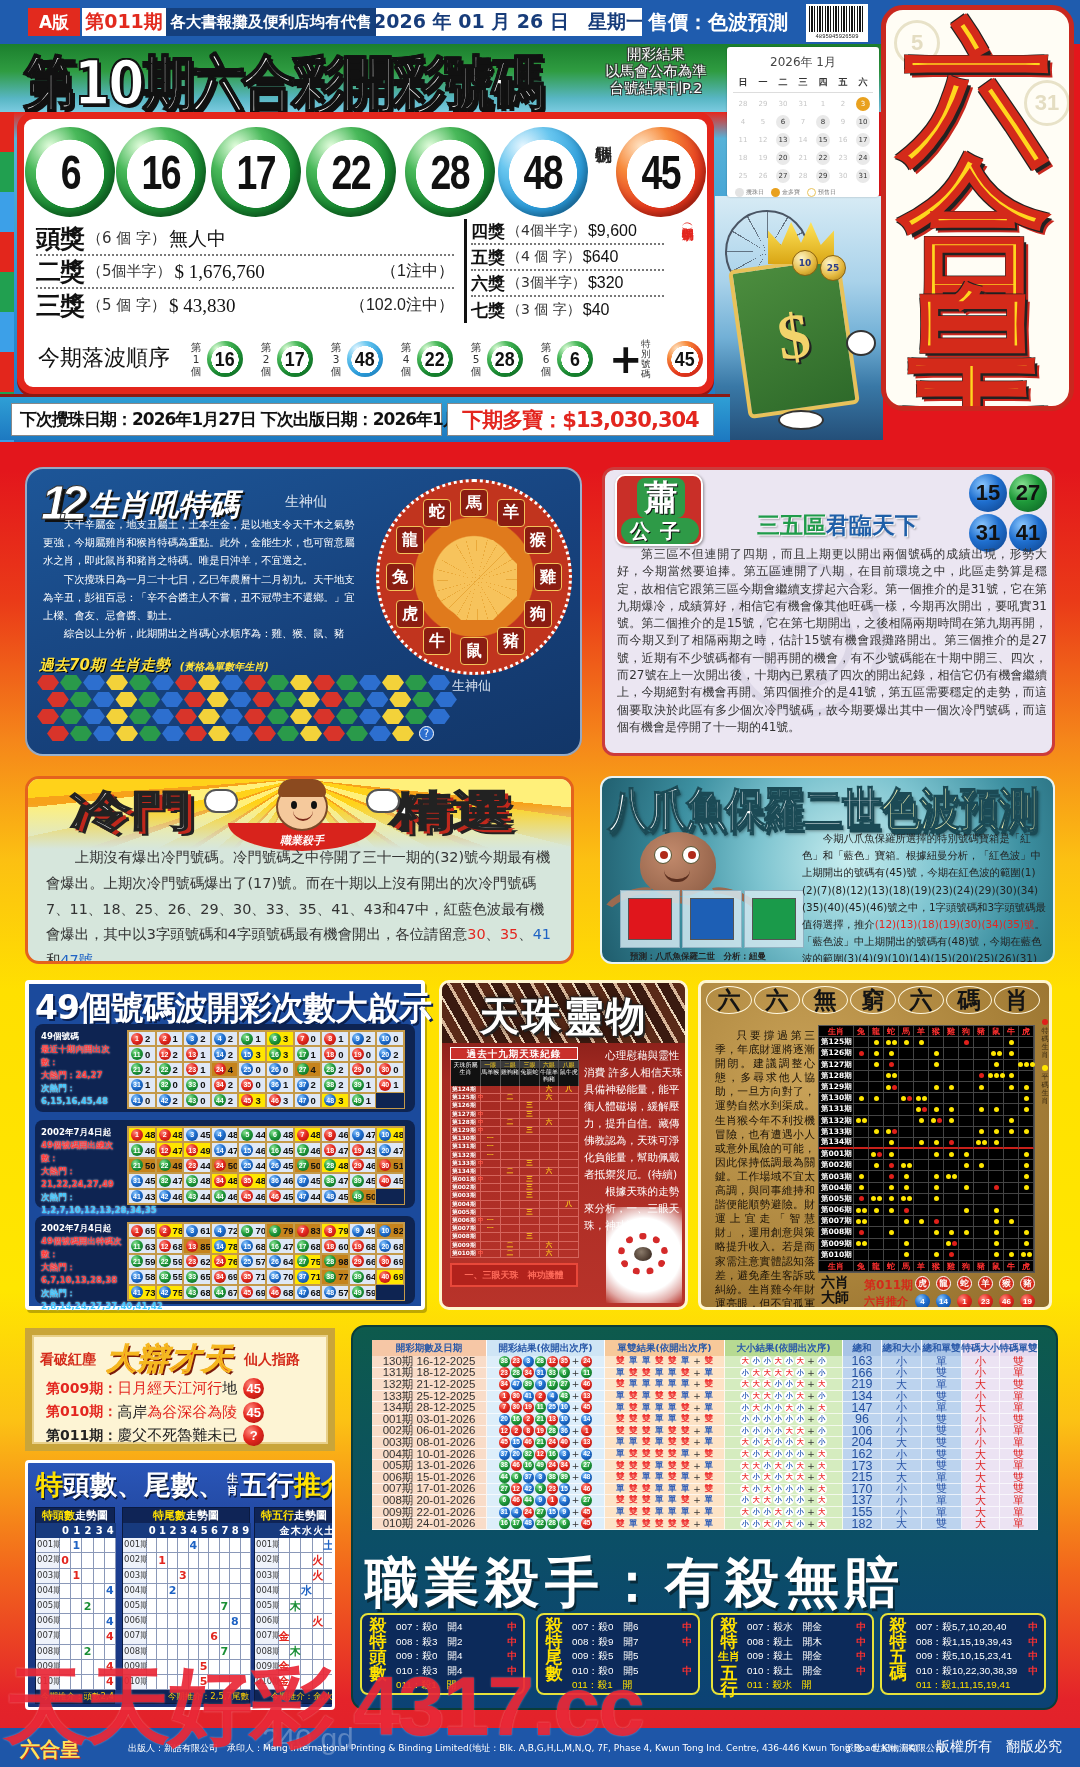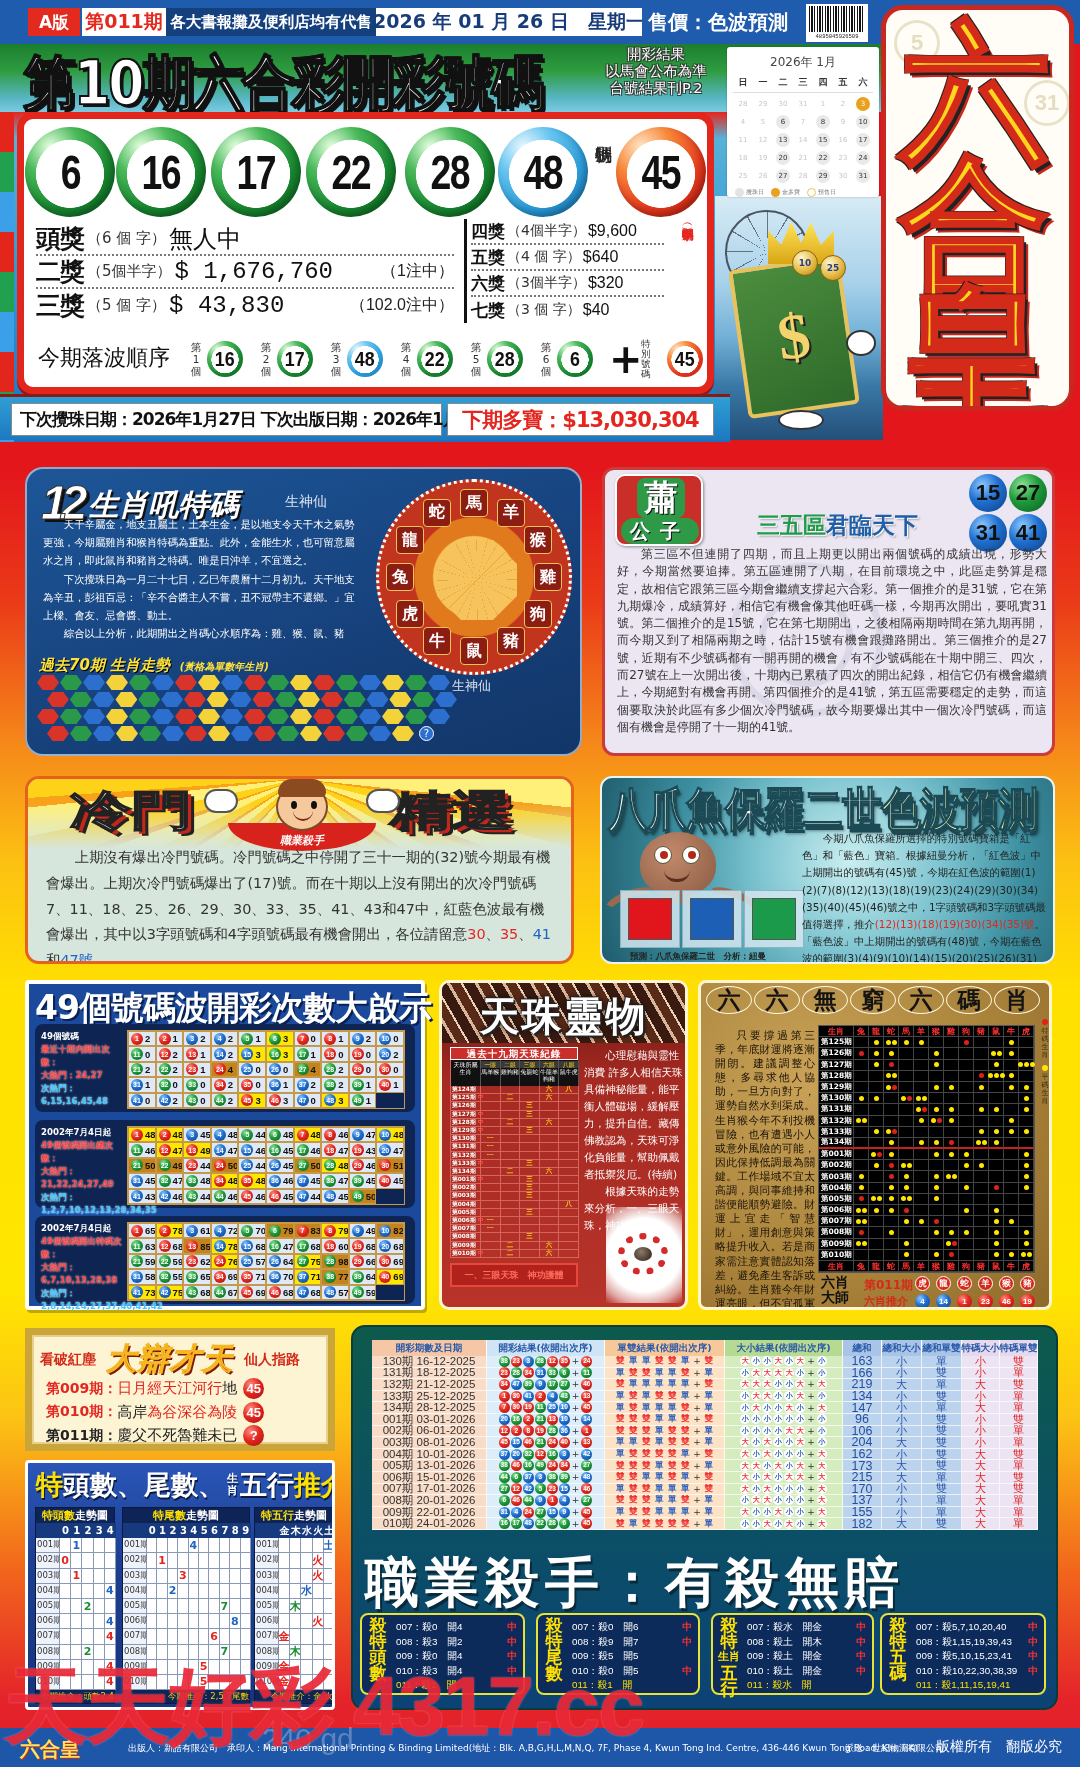--- a/index.html
+++ b/index.html
@@ -64,21 +64,21 @@
 .ring-green{background:radial-gradient(circle at 50% 52%,#fff 0 52%,rgba(255,255,255,0) 53%),radial-gradient(circle at 28% 22%,#e6ffe0 0%,#49b95a 30%,#17852f 65%,#0c5f20 100%)}
 .ring-blue{background:radial-gradient(circle at 50% 52%,#fff 0 52%,rgba(255,255,255,0) 53%),radial-gradient(circle at 28% 22%,#e9f7ff 0%,#68c6ef 30%,#2a9ad8 65%,#176ea8 100%)}
 .ring-red{background:radial-gradient(circle at 50% 52%,#fff 0 52%,rgba(255,255,255,0) 53%),radial-gradient(circle at 28% 22%,#ffe6c8 0%,#f7893a 30%,#e3371c 65%,#b71a10 100%)}
 .vlab{writing-mode:vertical-rl;text-orientation:upright;letter-spacing:0}
 #splab{left:570px;top:14px;font-size:17px;line-height:20px;color:#222}
 #pmain{left:12px;top:104px;width:418px}
 .prow{display:flex;align-items:center;height:33px;border-bottom:2px dotted #777;white-space:nowrap}
 .prow:last-child{border-bottom:none}
 .prow .pn{font-size:25px;font-weight:bold;color:#111;letter-spacing:-1px}
 .prow .pc{font-size:15px;color:#333;margin:0 3px}
-.prow .pa{font-size:24px;color:#111;font-family:Liberation Mono, monospace}
+.prow .pa{font-size:19px;color:#111;font-family:Liberation Serif, serif}
 .prow .pw{margin-left:auto;font-size:16px;color:#222;font-family:"Liberation Sans",sans-serif}
 #pminor{left:440px;top:100px;width:200px;border-left:3px solid #111;padding-left:4px}
 .mrow{display:flex;align-items:center;height:26px;border-bottom:2px dotted #777;white-space:nowrap}
 .mrow:last-child{border-bottom:none}
 .mrow .pn{font-size:17px;font-weight:bold;color:#111}
 .mrow .pc{font-size:14px;color:#333;margin:0 2px}
 .mrow .pa{font-size:16px;color:#111;font-family:"Liberation Sans",sans-serif}
 #halfnote{left:657px;top:100px;font-size:12px;line-height:11.8px;color:#e3261f}
 #orderrow{left:0;top:214px;width:683px;height:52px}
 #orderlab{position:absolute;left:14px;top:10px;font-size:22px;color:#111}

